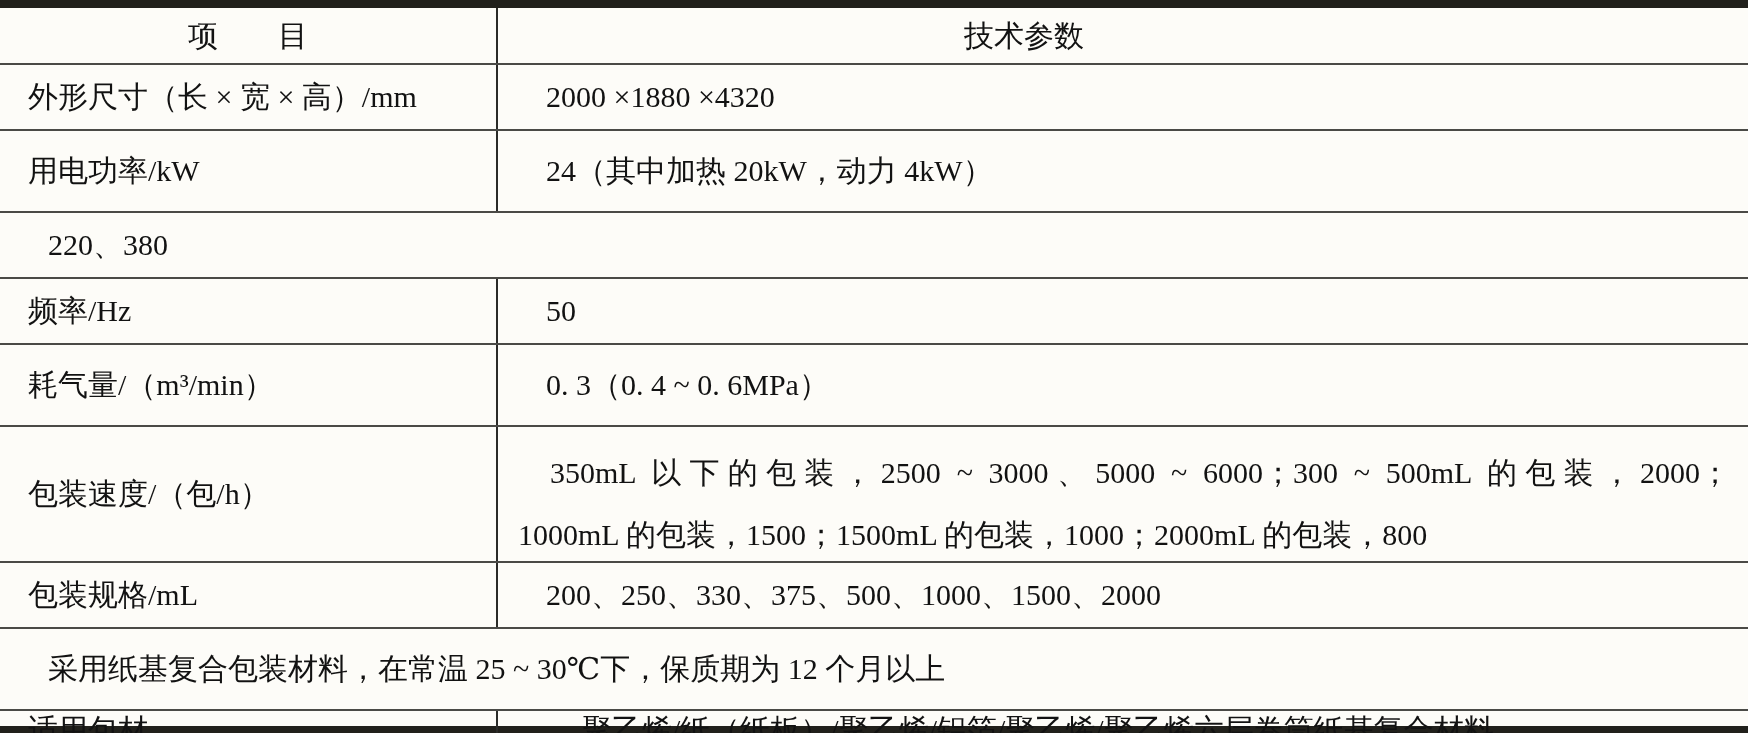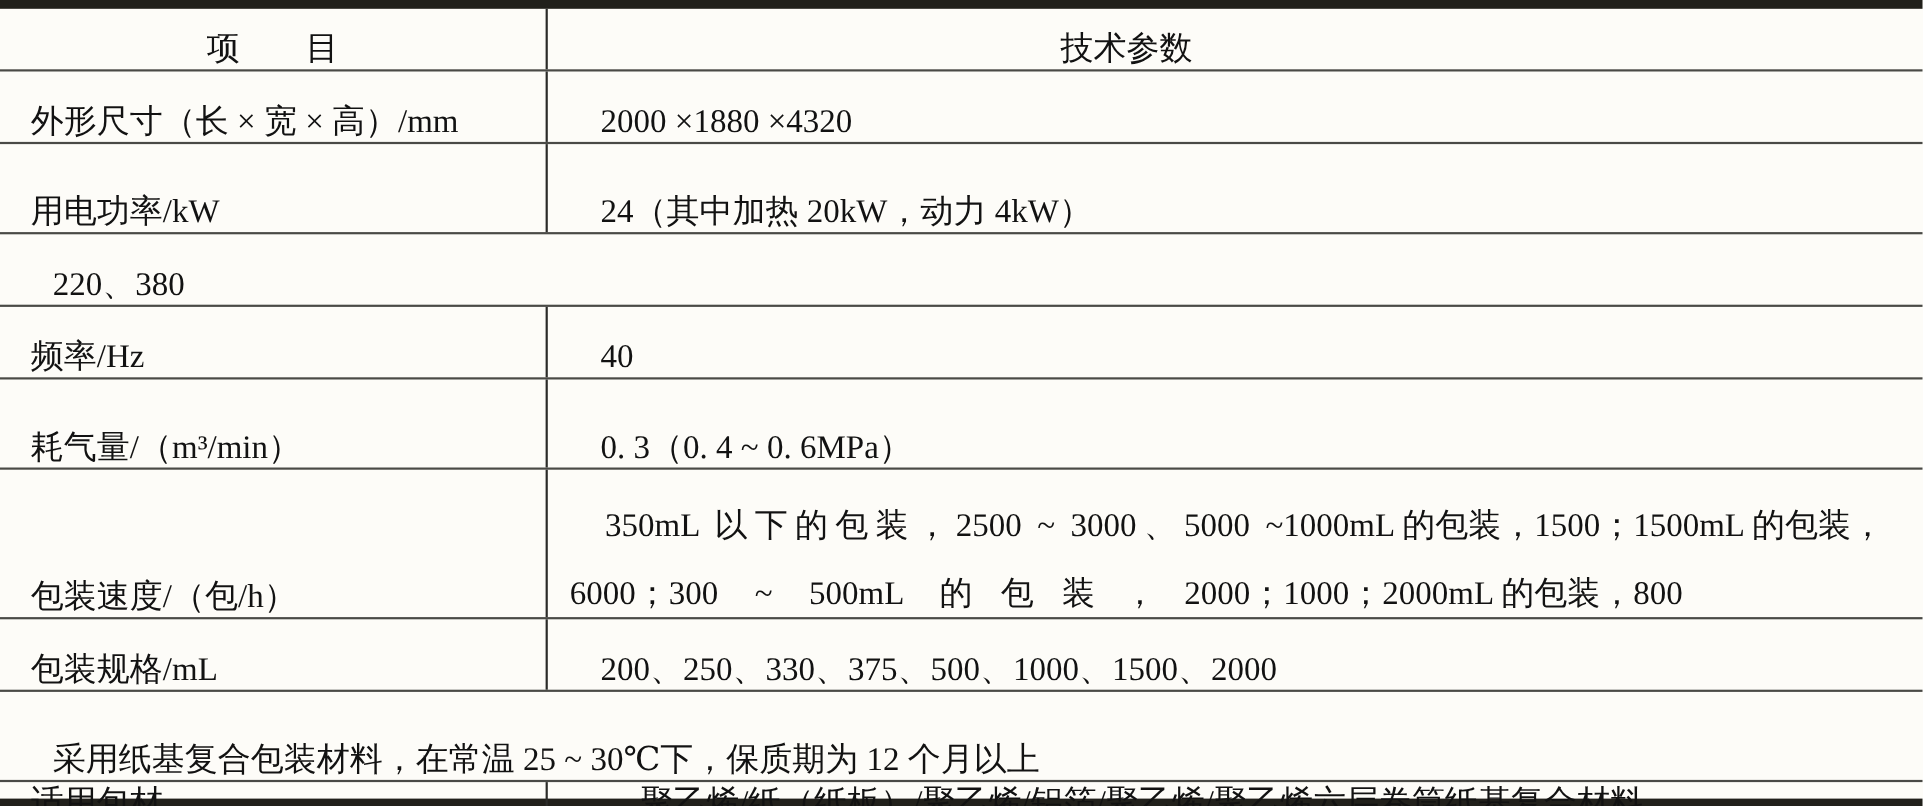--- a/index.html
+++ b/index.html
@@ -35,21 +35,21 @@
   .row:last-child { border-bottom: none; gap: 36px; }
   .h-header { height: 57px; }
   .h-66 { height: 66px; }
   .h-67 { height: 82px; }
   .h-136 { height: 136px; }
   .h-last { flex: 1 1 auto; }
 
   .cell {
     box-sizing: border-box;
     display: flex;
-    align-items: flex-end;
+    align-items: center;
     font-size: 30px;
     line-height: 1.25;
     overflow: hidden;
   }
   .cell.item {
     width: 498px;
     flex: 0 0 498px;
     border-right: 2px solid #2b2b28;
     padding-left: 28px;
     padding-right: 10px;
@@ -65,21 +65,21 @@
   }
   .cell.header-value {
     justify-content: center;
     padding: 0;
   }
   .cell.header-value .hv-label {
     position: relative;
     left: -99px;
   }
   .cell.value.paragraph {
-    flex-direction: row;
+    flex-direction: column;
     justify-content: center;
     align-items: stretch;
     padding-left: 20px;
     padding-right: 18px;
     margin-top: 20px;
   }
   .para-line {
     display: block;
     line-height: 62px;
   }
@@ -129,21 +129,21 @@
       <div class="cell value">
         <span>220、380</span>
       </div>
     </div>
 
     <div class="row h-66">
       <div class="cell item">
         <span>频率/Hz</span>
       </div>
       <div class="cell value">
-        <span>40</span>
+        <span>50</span>
       </div>
     </div>
 
     <div class="row h-67">
       <div class="cell item">
         <span>耗气量/（m³/min）</span>
       </div>
       <div class="cell value">
         <span>0. 3（0. 4 ~ 0. 6MPa）</span>
       </div>

